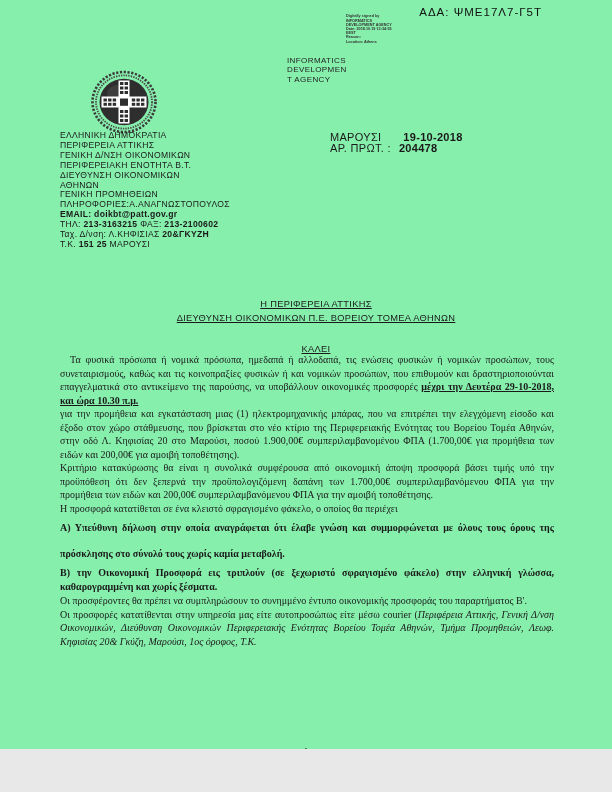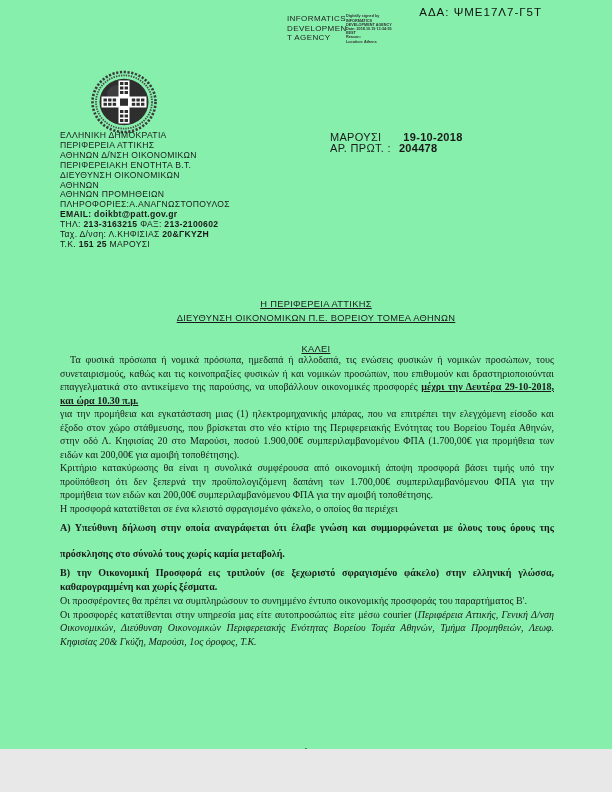--- a/index.html
+++ b/index.html
@@ -12,21 +12,21 @@
     font-family:"Liberation Serif", serif;
     overflow:hidden;
   }
   
   .ada {
     position:absolute; top:6px; right:70px;
     font-family:"Liberation Sans", sans-serif;
     font-size:11.5px; letter-spacing:1px; color:#111;
   }
   
-  .stamp { position:absolute; left:287px; top:14px; display:flex; }
+  .stamp { position:absolute; left:287px; top:14px; display:flex;align-items:flex-end; }
   .stamp-agency {
     font-family:"Liberation Sans", sans-serif;
     font-size:8px; line-height:9.5px; letter-spacing:0.4px;
     color:#222; width:56px;
   }
   .stamp-details {
     margin-left:3px;
     width:180px;
     font-family:"Liberation Sans", sans-serif;
     font-size:9px; line-height:10px; color:#333;
@@ -140,25 +140,25 @@
         <rect x="30" y="49" width="3.4" height="3"></rect>
           <rect x="34.6" y="49" width="3.4" height="3"></rect>
         <rect x="30" y="28.5" width="8" height="7.3"></rect>
       </g>
     </svg>
   </div>
 
   <div class="letterhead">
     <div class="lh-line">ΕΛΛΗΝΙΚΗ ΔΗΜΟΚΡΑΤΙΑ</div>
     <div class="lh-line">ΠΕΡΙΦΕΡΕΙΑ ΑΤΤΙΚΗΣ</div>
-    <div class="lh-line">ΑΘΗΝΩΝ Δ/ΝΣΗ ΟΙΚΟΝΟΜΙΚΩΝ</div>
+    <div class="lh-line">ΓΕΝΙΚΗ Δ/ΝΣΗ ΟΙΚΟΝΟΜΙΚΩΝ</div>
     <div class="lh-line">ΠΕΡΙΦΕΡΕΙΑΚΗ ΕΝΟΤΗΤΑ Β.Τ.</div>
     <div class="lh-line">ΔΙΕΥΘΥΝΣΗ ΟΙΚΟΝΟΜΙΚΩΝ</div>
     <div class="lh-line">ΑΘΗΝΩΝ</div>
-    <div class="lh-line">ΑΘΗΝΩΝ ΠΡΟΜΗΘΕΙΩΝ</div>
+    <div class="lh-line">ΓΕΝΙΚΗ ΠΡΟΜΗΘΕΙΩΝ</div>
     <div class="lh-line">ΠΛΗΡΟΦΟΡΙΕΣ:Α.ΑΝΑΓΝΩΣΤΟΠΟΥΛΟΣ</div>
     <div class="lh-line b"><span>EMAIL: </span><span>doikbt@patt.gov.gr</span></div>
     <div class="lh-line"><span>ΤΗΛ: </span><span class="b">213-3163215</span><span> ΦΑΞ: </span><span class="b">213-2100602</span></div>
     <div class="lh-line"><span>Ταχ. Δ/νση: Λ.ΚΗΦΙΣΙΑΣ </span><span class="b">20&amp;ΓΚΥΖΗ</span></div>
     <div class="lh-line"><span>Τ.Κ. </span><span class="b">151 25</span><span> ΜΑΡΟΥΣΙ</span></div>
   </div>
 
   <div class="protocol">
     <div class="row"><span>ΜΑΡΟΥΣΙ</span><span class="gap1"></span><span class="b">19-10-2018</span></div>
     <div class="row"><span>ΑΡ. ΠΡΩΤ.  :</span><span class="gap2"></span><span class="b">204478</span></div>

